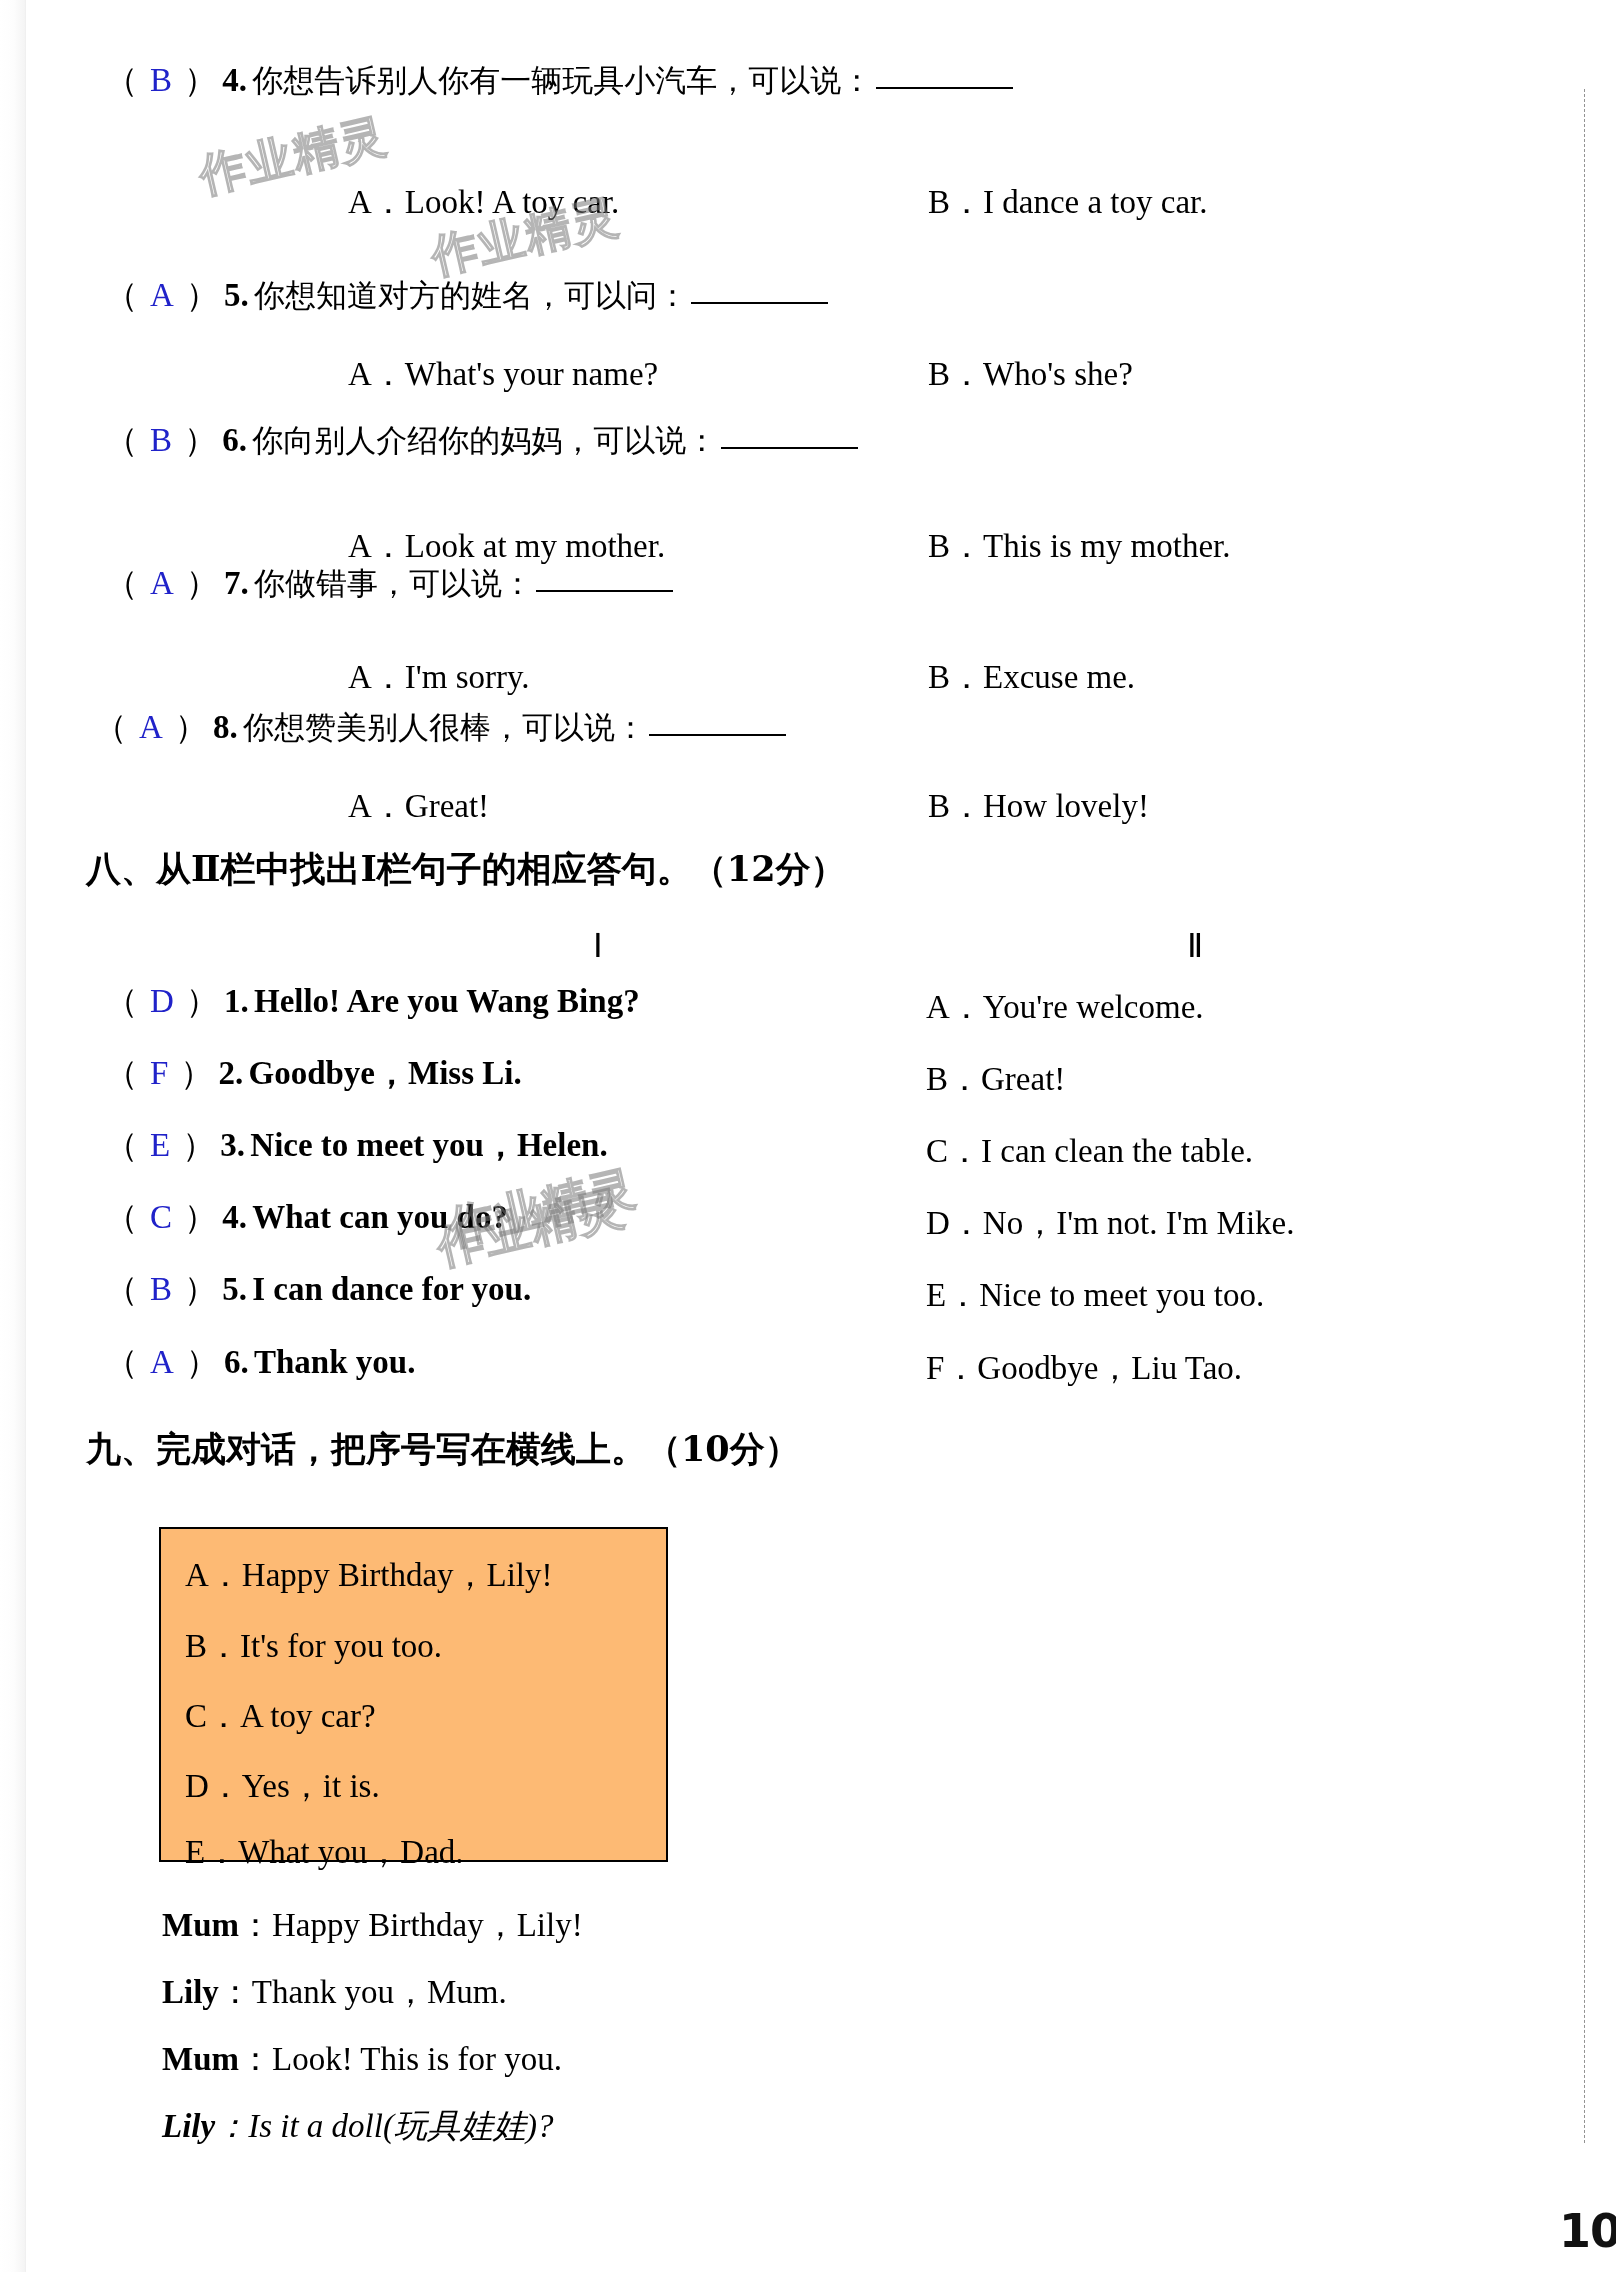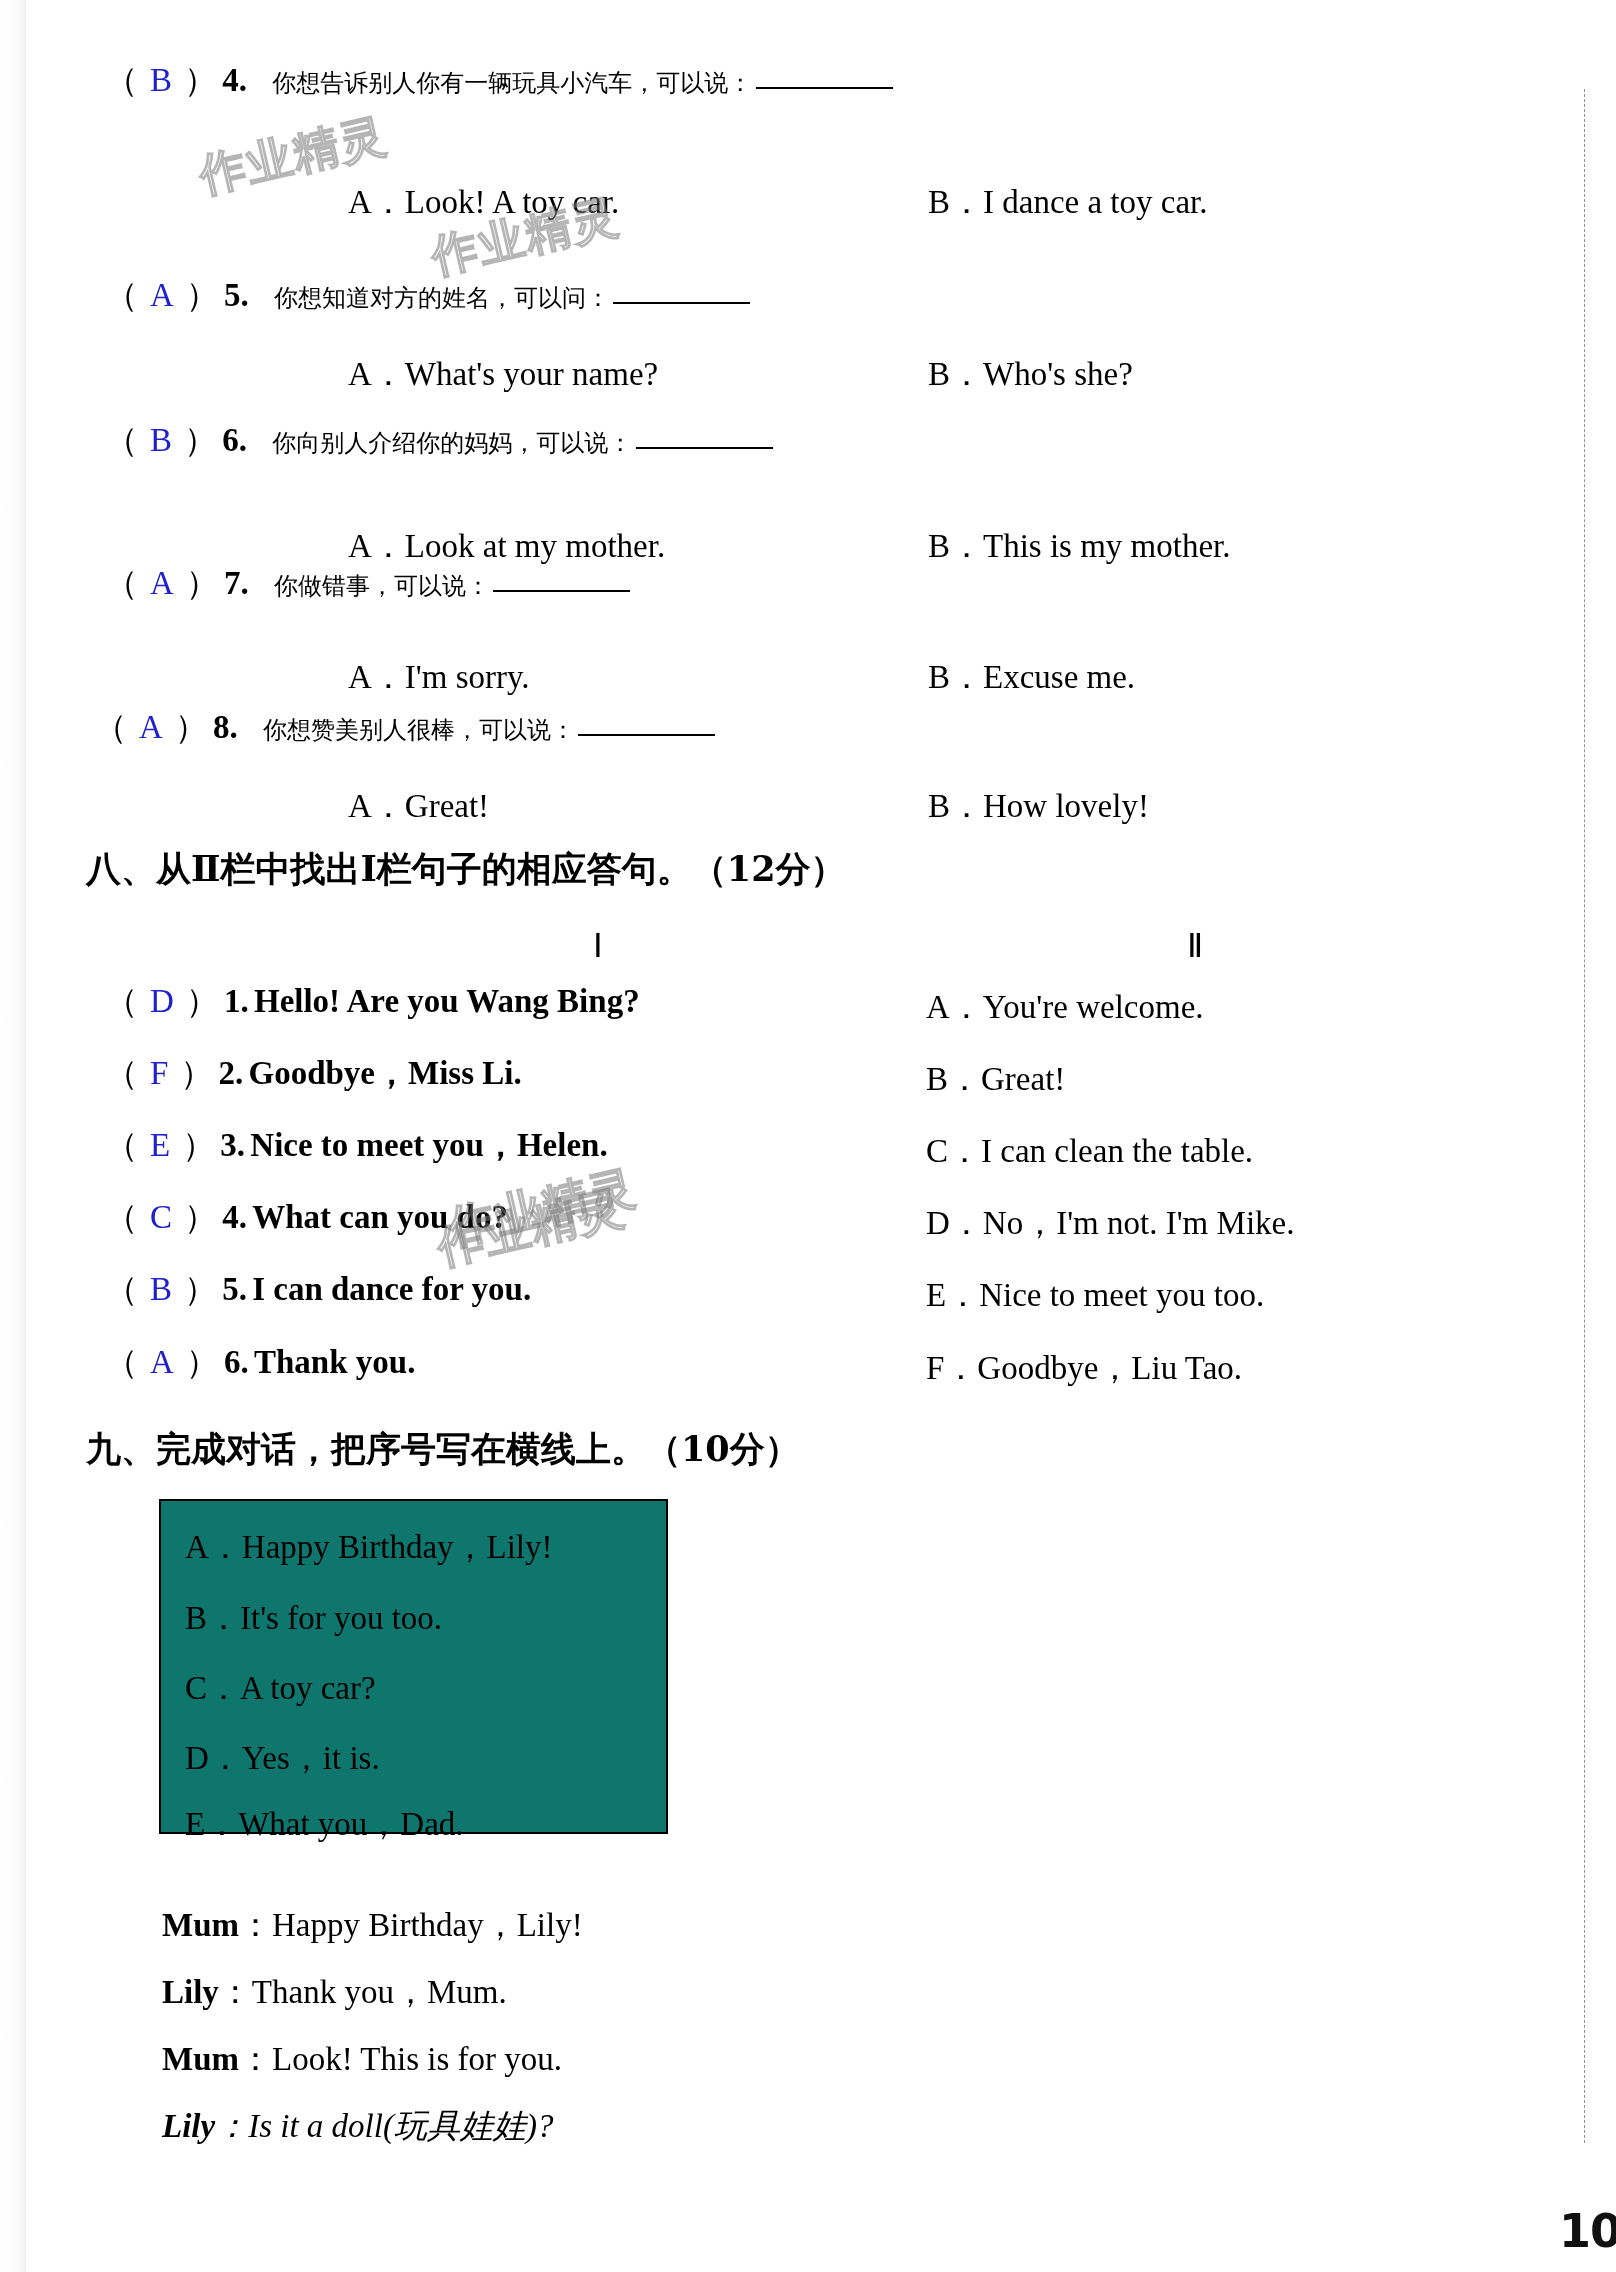--- a/index.html
+++ b/index.html
@@ -70,23 +70,22 @@
     padding: 0 12px;
   }
   .qnum {
     font-weight: bold;
     font-size: 33px;
     padding-left: 5.2px;
     padding-right: 5.2px;
   }
   .qtext-cn {
     font-family: Liberation Sans, sans-serif;
-    font-size: 24px;
+    font-size: 31px;
     letter-spacing: 0px;
-    margin-left: 20px;
   }
   .blank-line {
     display: inline-block;
     width: 137px;
     border-bottom: 2.6px solid #000;
     vertical-align: 1.7px;
     margin-left: 3.4px;
   }
 
   .opt {
@@ -110,21 +109,22 @@
     position: absolute;
     font-size: 33px;
     font-family: "Liberation Serif", serif;
   }
 
   
   .choice-box {
     position: absolute;
     border: 2.6px solid #000;
     box-sizing: border-box;
-    background: #0f766e;
+    background: #fdba74;
+    margin-top: 28px;
   }
   .choice-box .citem {
     position: absolute;
     font-size: 33px;
     white-space: nowrap;
     font-family: "Liberation Serif", serif;
   }
 
   
   .dlg {

